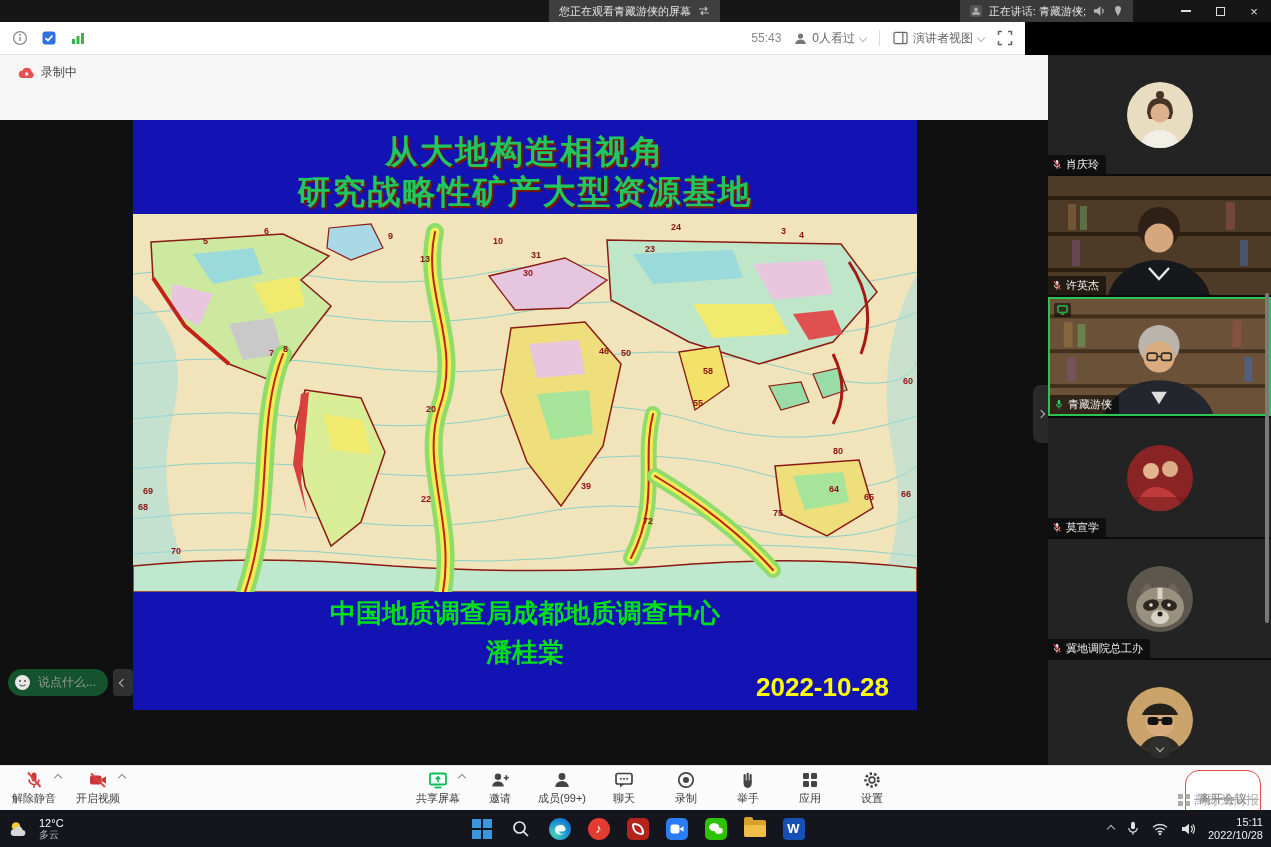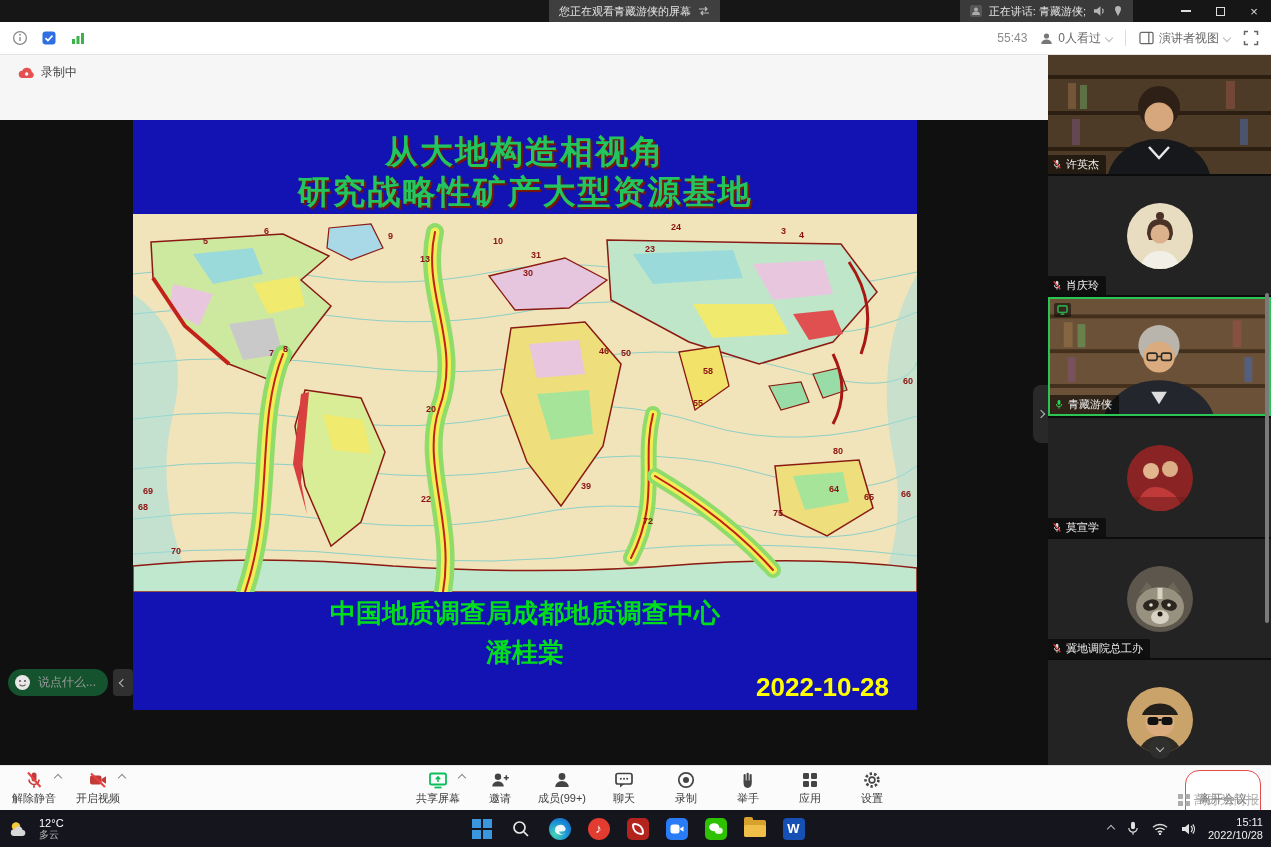--- a/index.html
+++ b/index.html
@@ -9,21 +9,21 @@
 
 .titlebar{position:absolute;left:0;top:0;width:1271px;height:22px;background:#161616}
 .pill{position:absolute;top:0;height:22px;background:#3f3f3f;display:flex;align-items:center;gap:7px;padding:0 10px;color:#e4e4e4;font-size:11px;white-space:nowrap}
 .watch-pill{left:549px}
 .speak-pill{right:138px;background:#3a3a3a}
 .win-controls{position:absolute;right:0;top:0;height:22px;display:flex}
 .win-btn{width:34px;height:22px;display:flex;align-items:center;justify-content:center;color:#ddd;font-size:13px;cursor:pointer}
 .min-line{width:10px;height:2px;background:#ddd}
 .restore-box{width:9px;height:9px;border:1.5px solid #ddd}
 
-.statusbar{position:absolute;top:22px;left:0;width:1271px;height:33px;background:#fff;border-bottom:1px solid #e3e3e3;display:flex;align-items:center;padding:0 12px;gap:13px}
+.statusbar{position:absolute;top:22px;left:0;width:1025px;height:33px;background:#fff;border-bottom:1px solid #e3e3e3;display:flex;align-items:center;padding:0 12px;gap:13px}
 .sb-spacer{flex:1}
 .sb-item{display:flex;align-items:center;gap:5px;font-size:12px;color:#666;cursor:pointer;white-space:nowrap}
 .sb-text{font-size:12px;color:#8a8a8a}
 .sb-sep{width:1px;height:16px;background:#ddd}
 
 .chev{display:inline-block;width:6px;height:6px;border-right:1.5px solid #888;border-bottom:1.5px solid #888}
 .chev.up{transform:rotate(-135deg)}
 .chev.down{transform:rotate(45deg)}
 .chev.left{transform:rotate(135deg)}
 .chev.right{transform:rotate(-45deg)}
@@ -347,20 +347,42 @@
       </div>
 
       <div class="collapse-handle">
         <span class="chev right light"></span>
       </div>
     </div>
 
     <div class="panel">
 
       <div class="tile">
+        <div class="avatar">
+          <svg viewBox="0 0 66 66" width="66" height="66">
+              <rect width="66" height="66" fill="#e9ddc1"></rect>
+              <circle cx="33" cy="13" r="4" fill="#4a3226"></circle>
+              <path d="M20 31q0-15 13-15t13 15l-2 6H22Z" fill="#4a3226"></path>
+              <circle cx="33" cy="31" r="9.5" fill="#dbb28c"></circle>
+              <path d="M13 66q4-18 20-18t20 18Z" fill="#f2efe6"></path>
+            </svg>
+        </div>
+        <div class="badge">
+          <span class="icn">
+            <svg width="10" height="11" viewBox="0 0 12 13">
+                <rect x="4.4" y="1" width="3.2" height="6" rx="1.6" fill="#ddd"></rect>
+                <path d="M2.8 6a3.2 3.2 0 0 0 6.4 0M6 9.2v2.3" stroke="#ddd" stroke-width="1.1" fill="none"></path>
+                <line x1="2" y1="1.5" x2="10" y2="11" stroke="#e64242" stroke-width="1.4"></line>
+              </svg>
+          </span>
+          <span>肖庆玲</span>
+        </div>
+      </div>
+
+      <div class="tile">
         <svg class="video" viewBox="0 0 223 119" preserveAspectRatio="none">
           <rect width="223" height="119" fill="#4e3b27"></rect>
           <g fill="#2c1f12">
               <rect y="20" width="223" height="4"></rect>
               <rect y="56" width="223" height="4"></rect>
               <rect y="92" width="223" height="4"></rect>
             </g>
           <g opacity=".85">
               <rect x="20" y="28" width="8" height="26" fill="#7a5a3a"></rect>
               <rect x="32" y="30" width="7" height="24" fill="#5f7a4a"></rect>
@@ -375,42 +397,20 @@
         </svg>
         <div class="badge">
           <span class="icn">
             <svg width="10" height="11" viewBox="0 0 12 13">
                 <rect x="4.4" y="1" width="3.2" height="6" rx="1.6" fill="#ddd"></rect>
                 <path d="M2.8 6a3.2 3.2 0 0 0 6.4 0M6 9.2v2.3" stroke="#ddd" stroke-width="1.1" fill="none"></path>
                 <line x1="2" y1="1.5" x2="10" y2="11" stroke="#e64242" stroke-width="1.4"></line>
               </svg>
           </span>
           <span>许英杰</span>
-        </div>
-      </div>
-
-      <div class="tile">
-        <div class="avatar">
-          <svg viewBox="0 0 66 66" width="66" height="66">
-              <rect width="66" height="66" fill="#e9ddc1"></rect>
-              <circle cx="33" cy="13" r="4" fill="#4a3226"></circle>
-              <path d="M20 31q0-15 13-15t13 15l-2 6H22Z" fill="#4a3226"></path>
-              <circle cx="33" cy="31" r="9.5" fill="#dbb28c"></circle>
-              <path d="M13 66q4-18 20-18t20 18Z" fill="#f2efe6"></path>
-            </svg>
-        </div>
-        <div class="badge">
-          <span class="icn">
-            <svg width="10" height="11" viewBox="0 0 12 13">
-                <rect x="4.4" y="1" width="3.2" height="6" rx="1.6" fill="#ddd"></rect>
-                <path d="M2.8 6a3.2 3.2 0 0 0 6.4 0M6 9.2v2.3" stroke="#ddd" stroke-width="1.1" fill="none"></path>
-                <line x1="2" y1="1.5" x2="10" y2="11" stroke="#e64242" stroke-width="1.4"></line>
-              </svg>
-          </span>
-          <span>肖庆玲</span>
         </div>
       </div>
 
       <div class="tile active">
         <svg class="video" viewBox="0 0 223 119" preserveAspectRatio="none">
           <rect width="223" height="119" fill="#6b5138"></rect>
           <g fill="#42301c">
               <rect y="16" width="223" height="4"></rect>
               <rect y="52" width="223" height="4"></rect>
               <rect y="88" width="223" height="4"></rect>

